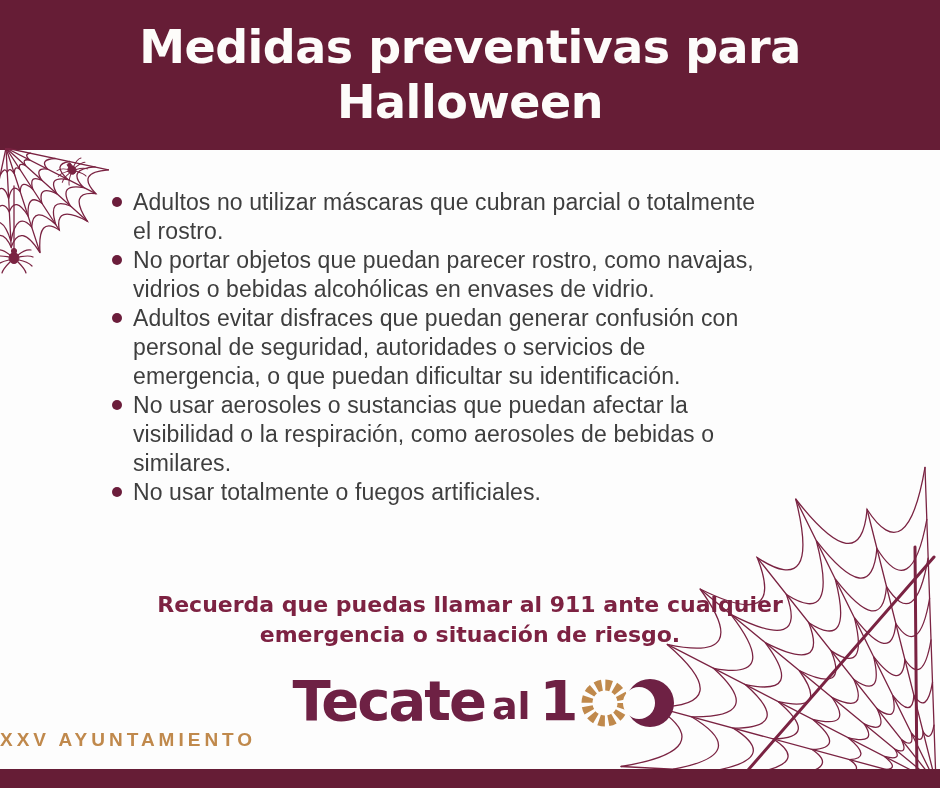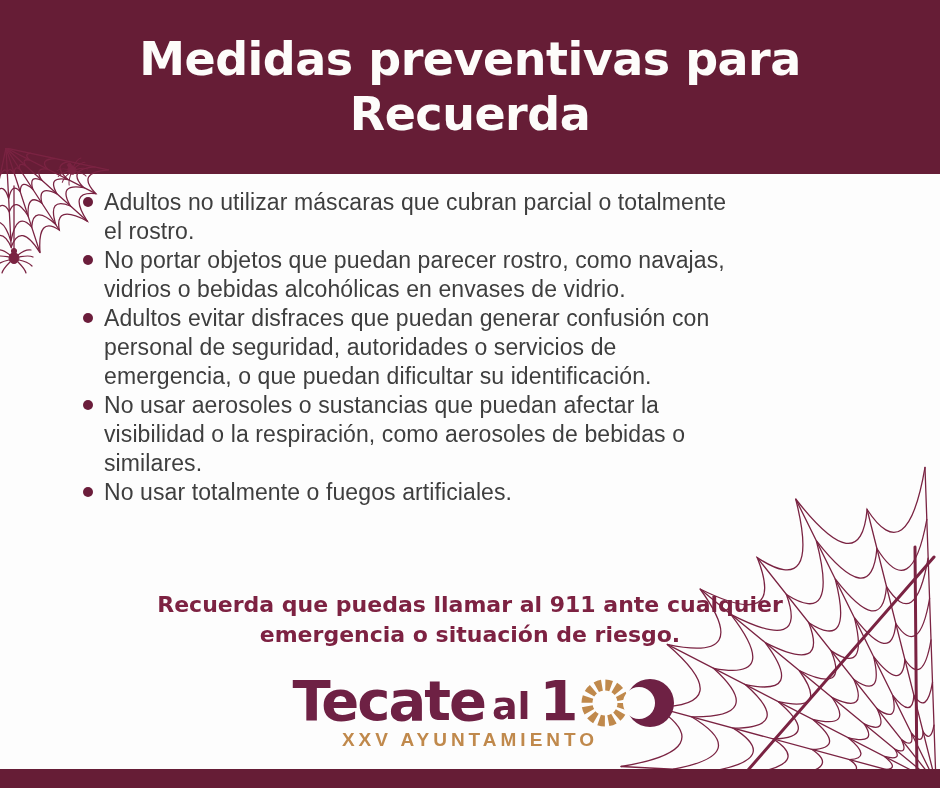--- a/index.html
+++ b/index.html
@@ -10,31 +10,31 @@
     --gold:#C0894C;
     --body-text:#3E3E3E;
   }
   html,body{margin:0;padding:0;background:#e8e8e8;}
   .poster{
     position:relative;width:940px;height:788px;background:#FDFDFD;
     overflow:hidden;font-family:"Liberation Sans",sans-serif;margin:0 auto;
   }
   
   .banner{
-    position:absolute;left:0;top:0;width:940px;height:174px;
+    position:absolute;left:0;top:0;width:940px;height:150px;
     background:var(--maroon);display:flex;flex-direction:column;
     align-items:center;justify-content:center;text-align:center;
   }
   .banner h1{
     margin:0;color:#FDFCFA;font-family:"DejaVu Sans",sans-serif;
     font-weight:bold;font-size:46px;line-height:55px;letter-spacing:-0.5px;
   }
   
   .bullets{
-    position:absolute;left:83px;top:188px;width:810px;
+    position:absolute;left:112px;top:188px;width:810px;
     list-style:none;margin:0;padding:0;
   }
   .bullets li{
     position:relative;padding-left:21px;margin:0;
     color:var(--body-text);font-size:23px;line-height:29px;
     white-space:pre-line;letter-spacing:0.1px;
   }
   .bullets li::before{
     content:"";position:absolute;left:0;top:9px;width:10px;height:10px;
     border-radius:50%;background:#6B1D3B;
@@ -57,21 +57,21 @@
   .logo-al{
     font-family:"DejaVu Sans",sans-serif;font-weight:bold;font-size:38px;
     line-height:48px;color:var(--logo-maroon);margin-left:7px;margin-top:20px;
   }
   .logo-one{
     font-family:"DejaVu Sans",sans-serif;font-weight:bold;font-size:56px;
     line-height:58px;color:var(--logo-maroon);margin-left:9px;letter-spacing:-2px;
   }
   .logo-zeros{margin-left:1px;}
   .logo-sub{
-    position:absolute;left:0;top:729px;width:940px;text-align:center;
+    position:absolute;left:0;top:729px;width:940px;text-align:left;
     color:var(--gold);font-size:19px;letter-spacing:4px;font-weight:bold;
     font-family:"Liberation Sans",sans-serif;
   }
   
   .bottom-bar{
     position:absolute;left:0;bottom:0;width:940px;height:19px;
     background:var(--maroon);
   }
   
   svg.web line,svg.web path{
@@ -84,21 +84,21 @@
   .spider .leg{fill:none;stroke-width:1.2;}
 </style>
 </head>
 <body>
 
 <div class="poster">
 
   <div class="banner">
     <h1>
       <span>Medidas preventivas para</span><br>
-      <span>Recuerda</span>
+      <span>Halloween</span>
     </h1>
   </div>
 
   <svg class="web web-tl" width="140" height="150" viewBox="0 0 140 150">
     <line x1="14" y1="38" x2="14" y2="102"></line>
     <g class="spider" transform="translate(14,110)">
       <ellipse cx="0" cy="0" rx="5" ry="5.5"></ellipse>
       <circle cx="0" cy="-7" r="2.6"></circle>
       <path class="leg" d="M-4,-3 C-9,-7 -13,-9 -17,-8"></path>
       <path class="leg" d="M-5,-1 C-11,-2 -15,-3 -19,-1"></path>

